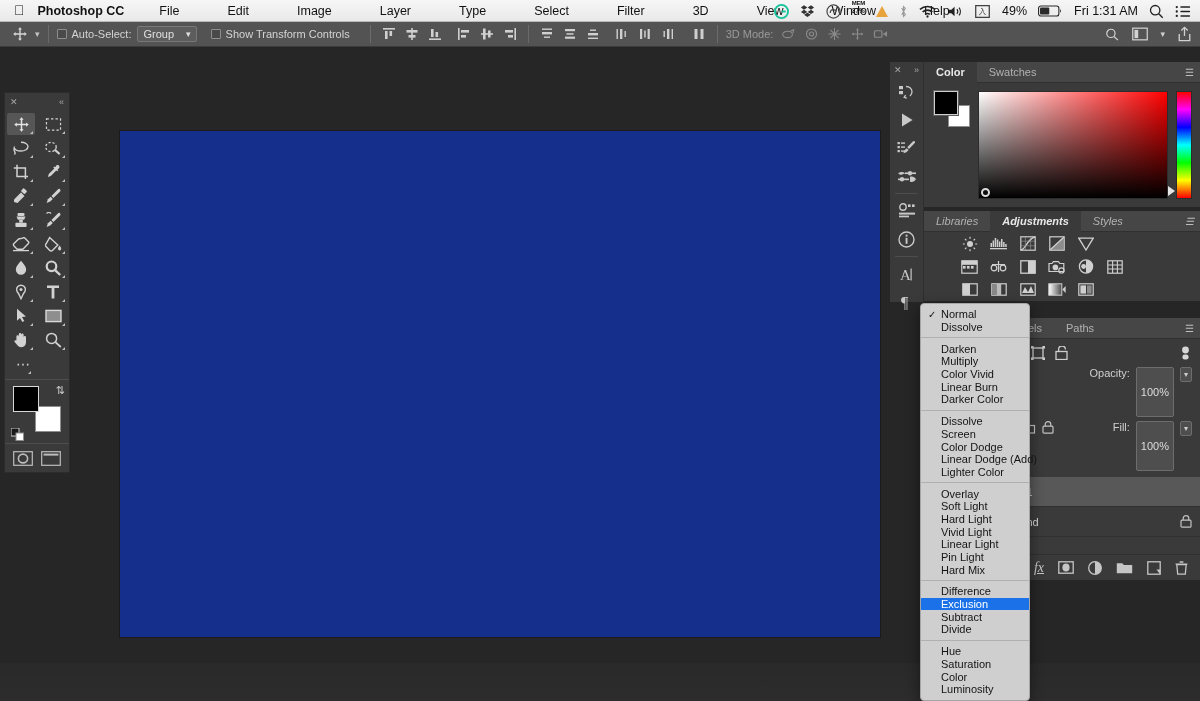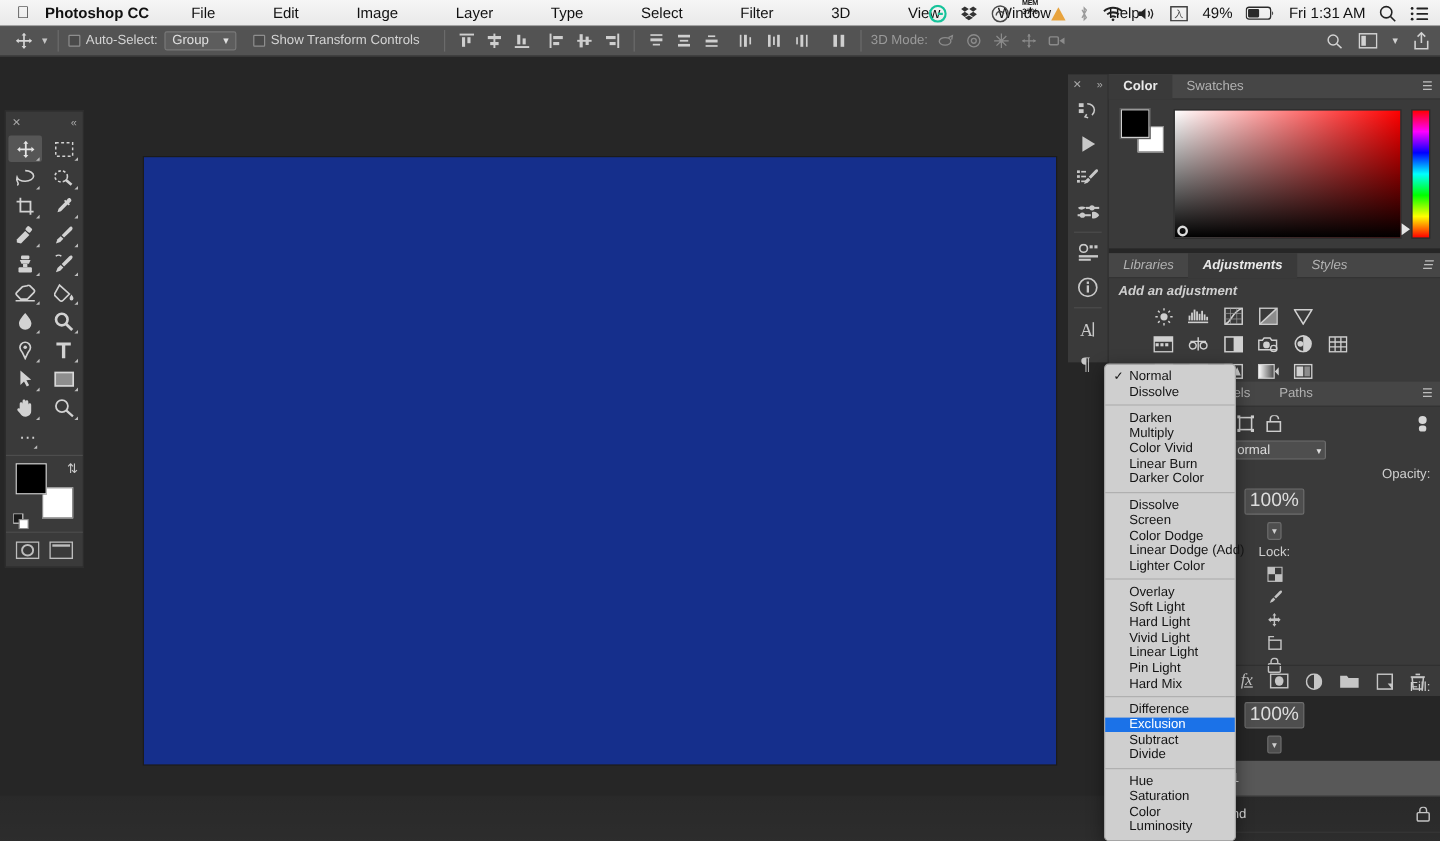--- a/index.html
+++ b/index.html
@@ -108,24 +108,24 @@
   .huemark { position: absolute; left: -9px; bottom: 2px; width: 0; height: 0; border-top: 5px solid transparent; border-bottom: 5px solid transparent; border-left: 7px solid #e6e6e6; }
 
   
   .adj-title { font-size: 11px; color: #cfcfcf; font-weight: bold; padding: 5px 0 3px 8px; }
   .adj-row { display: flex; gap: 10px; padding: 3px 0 3px 36px; align-items: center; }
   .adj-ic { width: 19px; height: 17px; display: flex; align-items: center; justify-content: center; color: #d0d0d0; }
 
   
   .layers { position: absolute; left: 924px; top: 318px; width: 276px; height: 262px; background: #3a3a3a; }
   .lay-filter { display: flex; align-items: center; gap: 10px; padding: 6px 8px 4px 10px; color: #cdcdcd; }
-  .lay-blend { display: flex; align-items: center; gap: 6px; padding: 2px 8px 2px 8px; font-size: 11px; color: #cfcfcf; flex-direction: column; }
+  .lay-blend { display: flex; align-items: flex-start; gap: 6px; padding: 2px 8px 2px 8px; font-size: 11px; color: #cfcfcf; }
   .mini-select { background: #4e4e4e; border: 1px solid #6d6d6d; border-radius: 2px; color: #ddd; font-size: 11px;
      padding: 1px 3px; display: inline-flex; align-items: center; gap: 6px; }
-  .numbox { background: #4e4e4e; border: 1px solid #6d6d6d; border-radius: 2px; color: #ddd; font-size: 16px; padding: 1px 4px; min-width: 38px; text-align: center;}
+  .numbox { background: #4e4e4e; border: 1px solid #6d6d6d; border-radius: 2px; color: #ddd; font-size: 11px; padding: 18px 4px; min-width: 38px; text-align: center;}
   .lay-row { height: 30px; display: flex; align-items: center; padding: 0 8px; border-bottom: 1px solid #313131; font-size: 11px; color: #d8d8d8; }
   .lay-row.sel { background: #585858; }
   .lay-bottom { position: absolute; bottom: 0; left: 0; right: 0; height: 26px; display: flex; align-items: center; justify-content: flex-end; gap: 14px; padding-right: 12px; border-top: 1px solid #303030; color: #c6c6c6; text-decoration: underline; }
 
   
   .dropdown {
     position: absolute; left: 920px; top: 303px; width: 110px;
     background: #cfcfcf; border: 1px solid #a5a5a5; border-radius: 4px;
     box-shadow: 0 4px 14px rgba(0,0,0,.45);
     padding: 4px 0 4px 0; z-index: 50; font-size: 11px; color: #141414;
@@ -679,21 +679,20 @@
       </div>
     </div>
 
     <div class="panel" style="margin-top:4px;font-style:italic;">
       <div class="ptabs">
         <div class="ptab">Libraries</div>
         <div class="ptab active">Adjustments</div>
         <div class="ptab">Styles</div>
         <span class="pmenu">☰</span>
       </div>
-      <div class="adj-title">Add an adjustment</div>
       <div class="adj-row">
         <span class="adj-ic">
             <svg width="16" height="16" viewBox="0 0 16 16">
               <circle cx="8" cy="8" r="3" fill="#d0d0d0"></circle>
               <g stroke="#d0d0d0" stroke-width="1.2">
                 <path d="M8 .8v2M8 13.2v2M.8 8h2M13.2 8h2M3 3l1.4 1.4M11.6 11.6 13 13M13 3l-1.4 1.4M4.4 11.6 3 13"></path>
               </g>
             </svg>
           </span>
         <span class="adj-ic">

